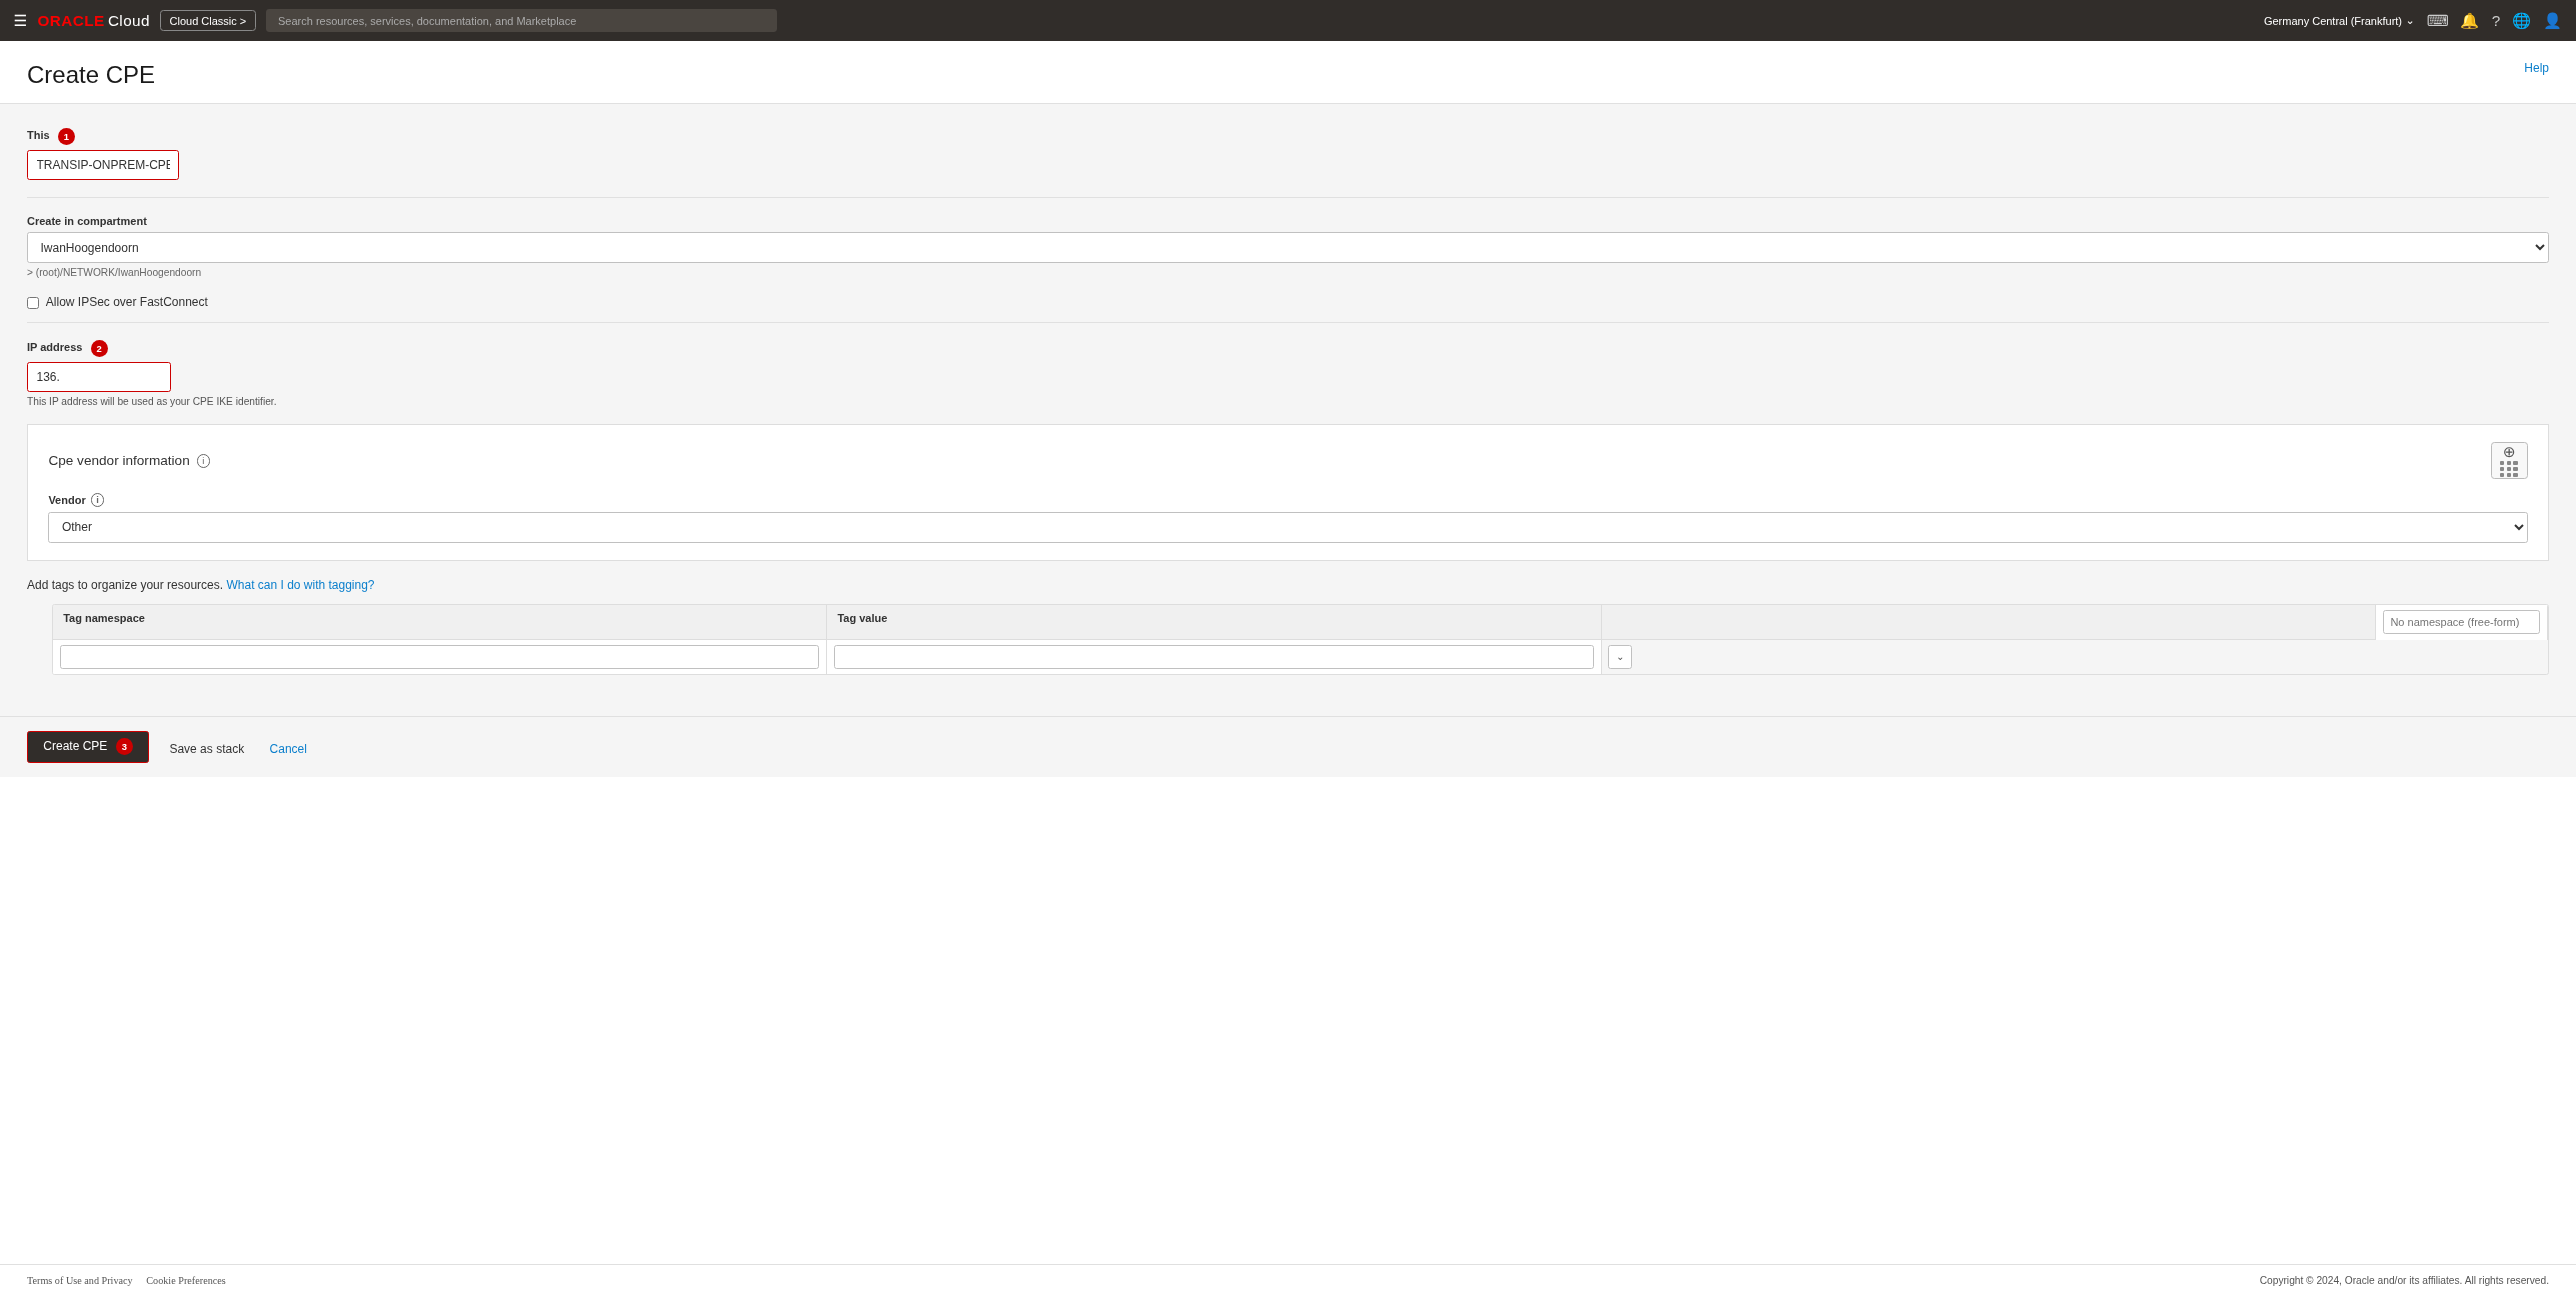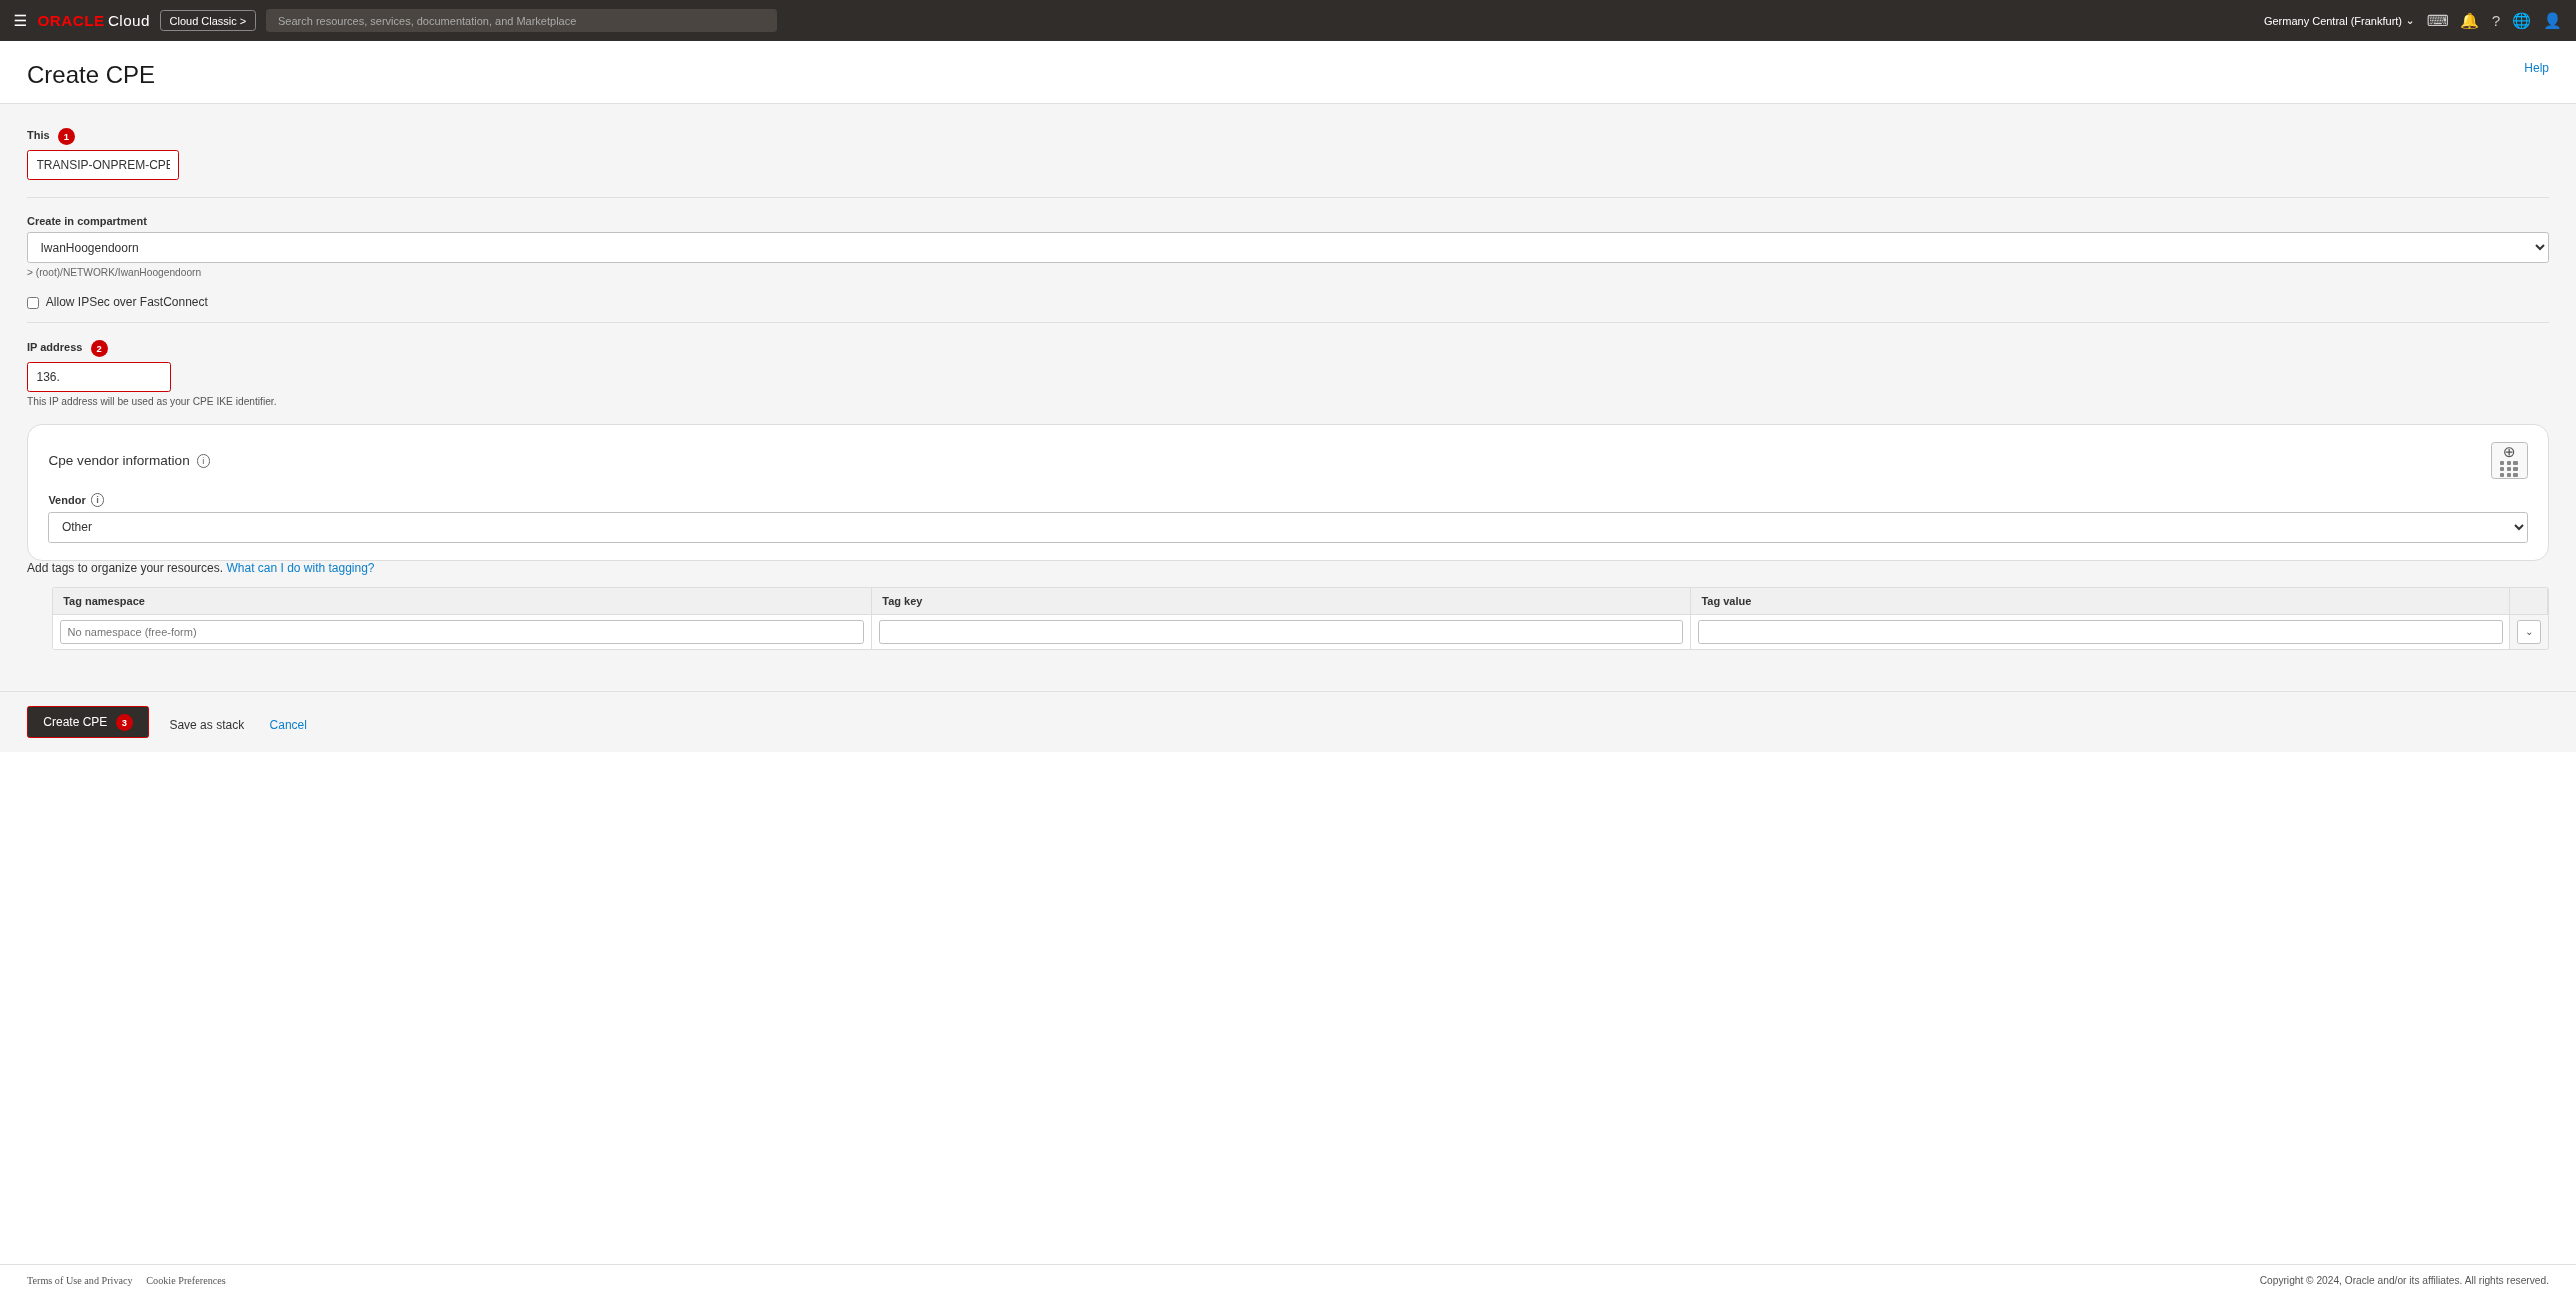--- a/index.html
+++ b/index.html
@@ -209,23 +209,24 @@
 
     .ip-hint {
       font-size: 10.2px;
       color: #555;
       margin-top: 4.3px;
     }
 
     
     .vendor-box {
       border: 0.9px solid #ddd;
-      border-radius: 15px;
+      border-radius: 0;
       background: #fff;
       padding: 17px 20.4px;
+      margin-bottom: 17px;
       position: relative;
     }
     .vendor-box-header {
       display: flex;
       align-items: center;
       justify-content: space-between;
       margin-bottom: 13.6px;
     }
     .vendor-box-title {
       font-size: 13.6px;
@@ -516,21 +517,20 @@
       </select>
     </div>
 
     <div class="form-section">
       <div class="tags-intro">
         <span>Add tags to organize your resources.</span>
         <a class="tags-link">What can I do with tagging?</a>
       </div>
       <div class="tags-grid">
         <div class="tags-header-cell">Tag namespace</div>
-        <div class="tags-header-cell">Tag key</div>
         <div class="tags-header-cell">Tag value</div>
         <div class="tags-header-cell"></div>
 
         <div class="tags-input-cell">
           <input class="tags-cell-input" type="text" placeholder="No namespace (free-form)" style="">
         </div>
         <div class="tags-input-cell">
           <input class="tags-cell-input" type="text" style="">
         </div>
         <div class="tags-input-cell">

